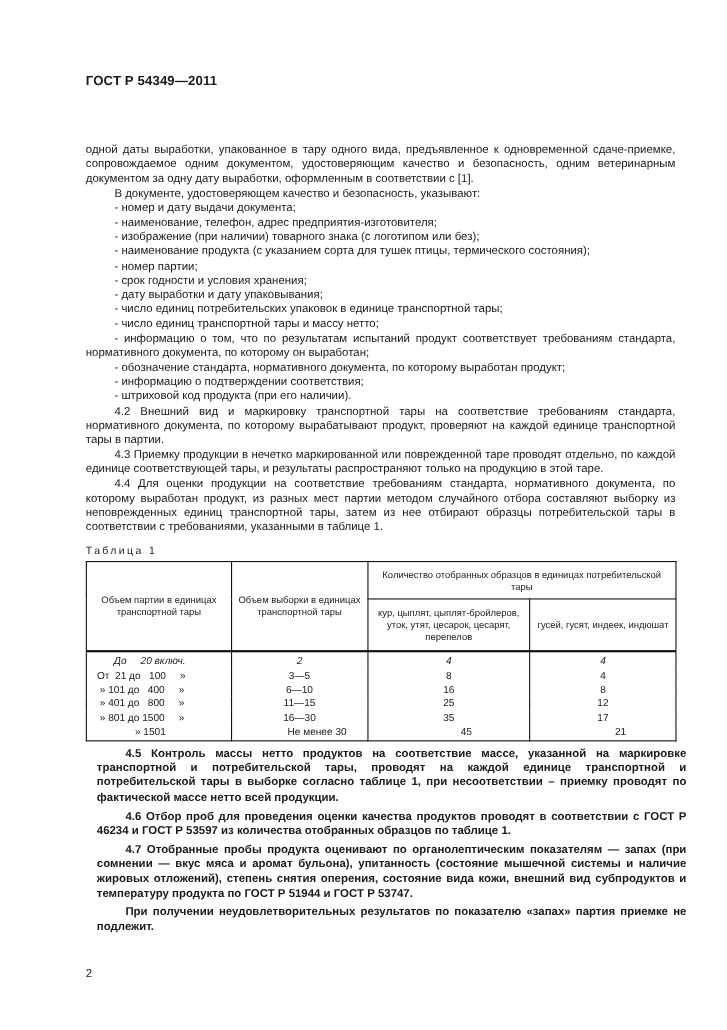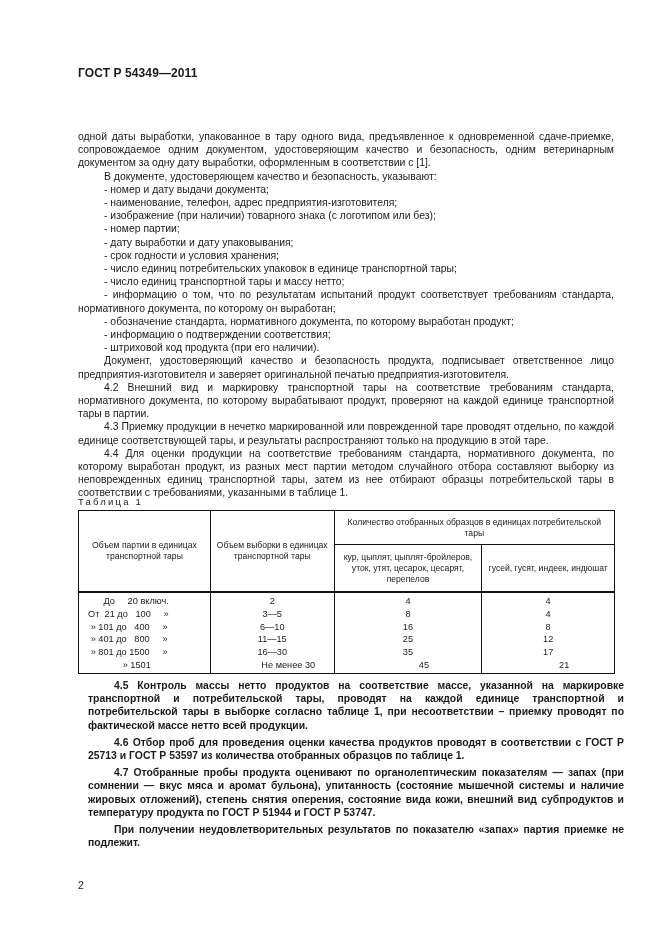--- a/index.html
+++ b/index.html
@@ -28,48 +28,48 @@
       border-collapse: collapse; font-size: 8.6px; line-height: 11px;
     }
     .t1 td, .t1 th {
       border: 1px solid #111; font-weight: normal; text-align: center;
       vertical-align: middle; padding: 0 4px;
     }
     .t1 thead tr.h1 th { height: 33px; }
     .t1 thead tr.h2 th { height: 46px; }
     .t1 thead { border-bottom: 2.5px solid #111; }
     .t1 tbody td { border-top: none; border-bottom: none; padding-top: 1px; padding-bottom: 0; line-height: 11.8px; font-size: 9.2px; vertical-align: top; }
-    .t1 tbody tr:first-child td { padding-top: 3px; }
+    .t1 tbody tr:first-child td { padding-top: 3px; font-style: italic; }
     .t1 tbody tr:last-child td { border-bottom: 1px solid #111; padding-bottom: 1px; padding-left: 36px; }
     .col1 { text-align: left !important; white-space: pre; }
     .after-table { position: absolute; left: 88px; top: 679px; width: 536px; font-size: 10.4px; line-height: 13.2px; font-weight: bold; }
     .page-number { position: absolute; left: 78px; top: 880px; font-size: 10.4px; }
     .gap { height: 4px; }
   </style>
 </head>
 <body>
 
 <div class="page-header">ГОСТ Р 54349—2011</div>
 
 <div class="body-text" style="top:96px;margin-top:34px;">
   <p class="p">одной даты выработки, упакованное в тару одного вида, предъявленное к одновременной сдаче-приемке, сопровождаемое одним документом, удостоверяющим качество и безопасность, одним ветеринарным документом за одну дату выработки, оформленным в соответствии с [1].</p>
   <p class="p ind">В документе, удостоверяющем качество и безопасность, указывают:</p>
   <p class="li">- номер и дату выдачи документа;</p>
   <p class="li">- наименование, телефон, адрес предприятия-изготовителя;</p>
   <p class="li">- изображение (при наличии) товарного знака (с логотипом или без);</p>
+  <p class="li">- наименование продукта (с указанием сорта для тушек птицы, термического состояния);</p>
   <p class="li">- номер партии;</p>
+  <p class="li">- срок годности и условия хранения;</p>
   <p class="li">- дату выработки и дату упаковывания;</p>
-  <p class="li">- срок годности и условия хранения;</p>
   <p class="li">- число единиц потребительских упаковок в единице транспортной тары;</p>
   <p class="li">- число единиц транспортной тары и массу нетто;</p>
   <p class="li-hang">- информацию о том, что по результатам испытаний продукт соответствует требованиям стандарта, нормативного документа, по которому он выработан;</p>
   <p class="li">- обозначение стандарта, нормативного документа, по которому выработан продукт;</p>
   <p class="li">- информацию о подтверждении соответствия;</p>
   <p class="li">- штриховой код продукта (при его наличии).</p>
-  <p class="p ind">Документ, удостоверяющий качество и безопасность продукта, подписывает ответственное лицо предприятия-изготовителя и заверяет оригинальной печатью предприятия-изготовителя.</p>
   <p class="p ind">4.2  Внешний вид и маркировку транспортной тары на соответствие требованиям стандарта, нормативного документа, по которому вырабатывают продукт, проверяют на каждой единице транспортной тары в партии.</p>
   <p class="p ind">4.3  Приемку продукции в нечетко маркированной или поврежденной таре проводят отдельно, по каждой единице соответствующей тары, и результаты распространяют только на продукцию в этой таре.</p>
   <p class="p ind">4.4  Для оценки продукции на соответствие требованиям стандарта, нормативного документа, по которому выработан продукт, из разных мест партии методом случайного отбора составляют выборку из неповрежденных единиц транспортной тары, затем из нее отбирают образцы потребительской тары в соответствии с требованиями, указанными в таблице 1.</p>
 </div>
 
 <div class="table-caption">Таблица 1</div>
 
 <table class="t1">
   <colgroup>
     <col style="width:132px">
@@ -124,20 +124,20 @@
       <td>Не менее 30</td>
       <td>45</td>
       <td>21</td>
     </tr>
   </tbody>
 </table>
 
 <div class="after-table">
   <p class="p ind">4.5  Контроль массы нетто продуктов на соответствие массе, указанной на маркировке транспортной и потребительской тары, проводят на каждой единице транспортной и потребительской тары в выборке согласно таблице 1, при несоответствии – приемку проводят по фактической массе нетто всей продукции.</p>
   <div class="gap"></div>
-  <p class="p ind">4.6 Отбор проб для проведения оценки качества продуктов проводят в соответствии с ГОСТ Р 25713 и ГОСТ Р 53597 из количества отобранных образцов по таблице 1.</p>
+  <p class="p ind">4.6 Отбор проб для проведения оценки качества продуктов проводят в соответствии с ГОСТ Р 46234 и ГОСТ Р 53597 из количества отобранных образцов по таблице 1.</p>
   <div class="gap"></div>
   <p class="p ind">4.7  Отобранные пробы продукта оценивают по органолептическим показателям — запах (при сомнении — вкус мяса и аромат бульона), упитанность (состояние мышечной системы и наличие жировых отложений), степень снятия оперения, состояние вида кожи, внешний вид субпродуктов и температуру продукта по ГОСТ Р 51944 и ГОСТ Р 53747.</p>
   <div class="gap"></div>
   <p class="p ind">При получении неудовлетворительных результатов по показателю «запах» партия приемке не подлежит.</p>
 </div>
 
 <div class="page-number">2</div>
 
 </body></html>

